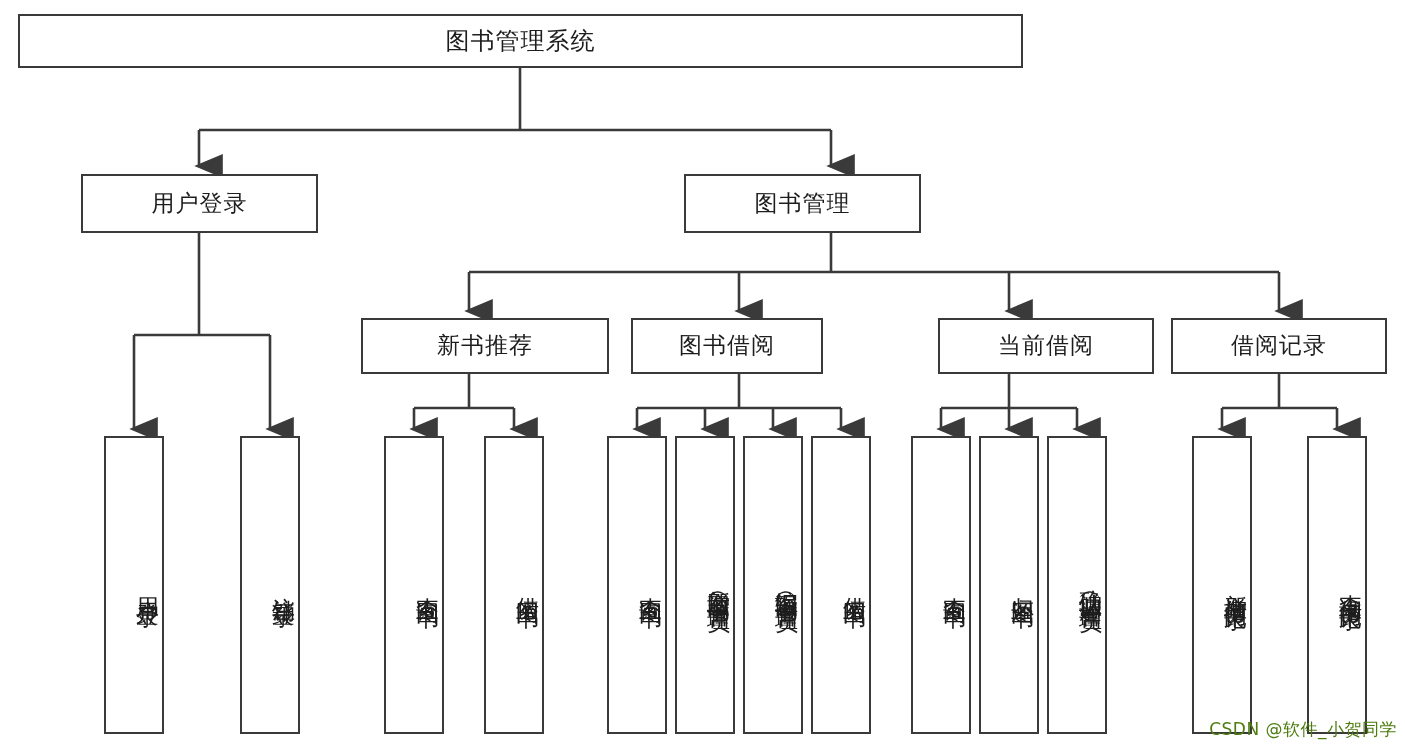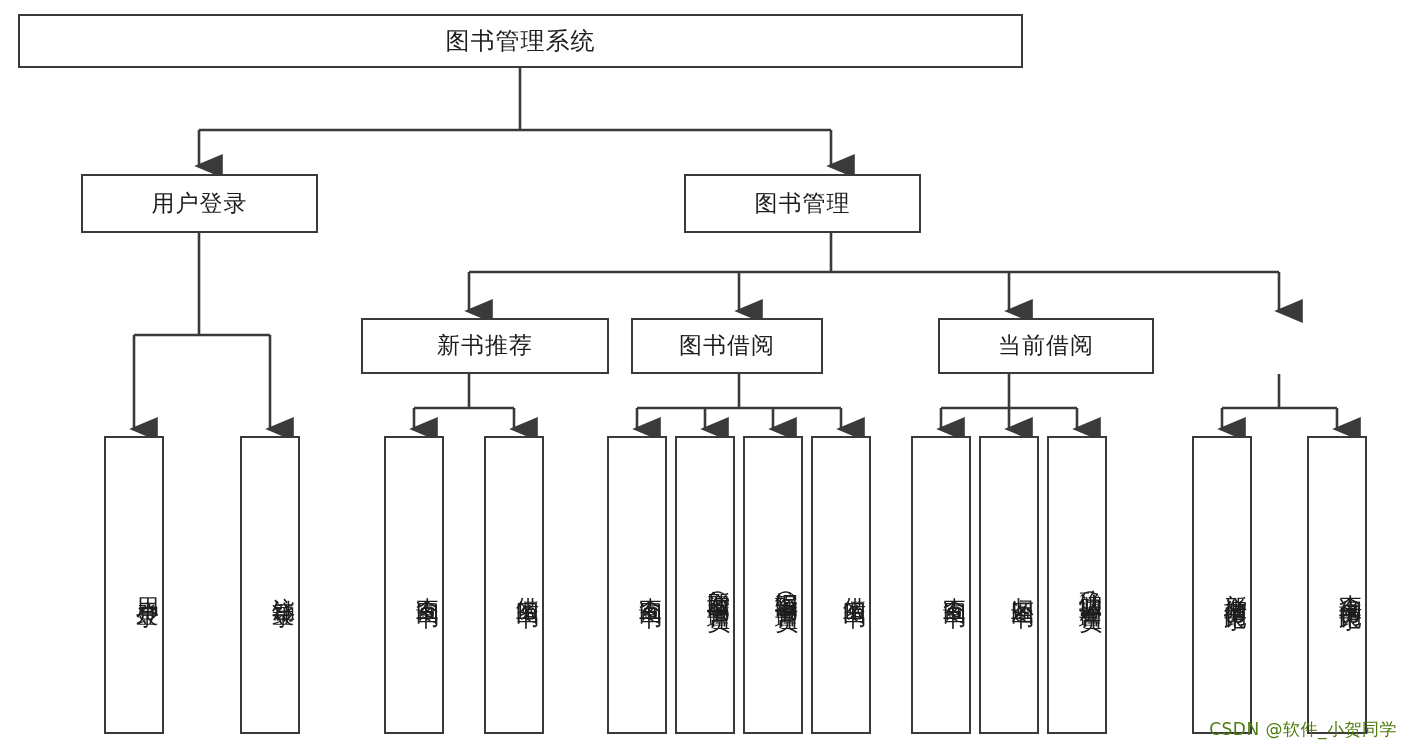--- a/index.html
+++ b/index.html
@@ -136,20 +136,23 @@
 
   <div class="node node-h" style="left:361px; top:318px; width:248px; height:56px;">
     <span class="label">新书推荐</span>
   </div>
   <div class="node node-h" style="left:631px; top:318px; width:192px; height:56px;">
     <span class="label">图书借阅</span>
   </div>
   <div class="node node-h" style="left:901px; top:318px; width:216px; height:56px;margin-left:37px;">
     <span class="label">当前借阅</span>
   </div>
+  <div class="node node-h" style="left:1171px; top:318px; width:216px; height:56px;">
+    <span class="label">借阅记录</span>
+  </div>
 
   <div class="node node-v" style="left:104px; top:436px; width:60px; height:298px;">
     <span>用户登录</span>
   </div>
   <div class="node node-v" style="left:240px; top:436px; width:60px; height:298px;">
     <span>注销登录</span>
   </div>
 
   <div class="node node-v" style="left:384px; top:436px; width:60px; height:298px;">
     <span>查询图书</span>

